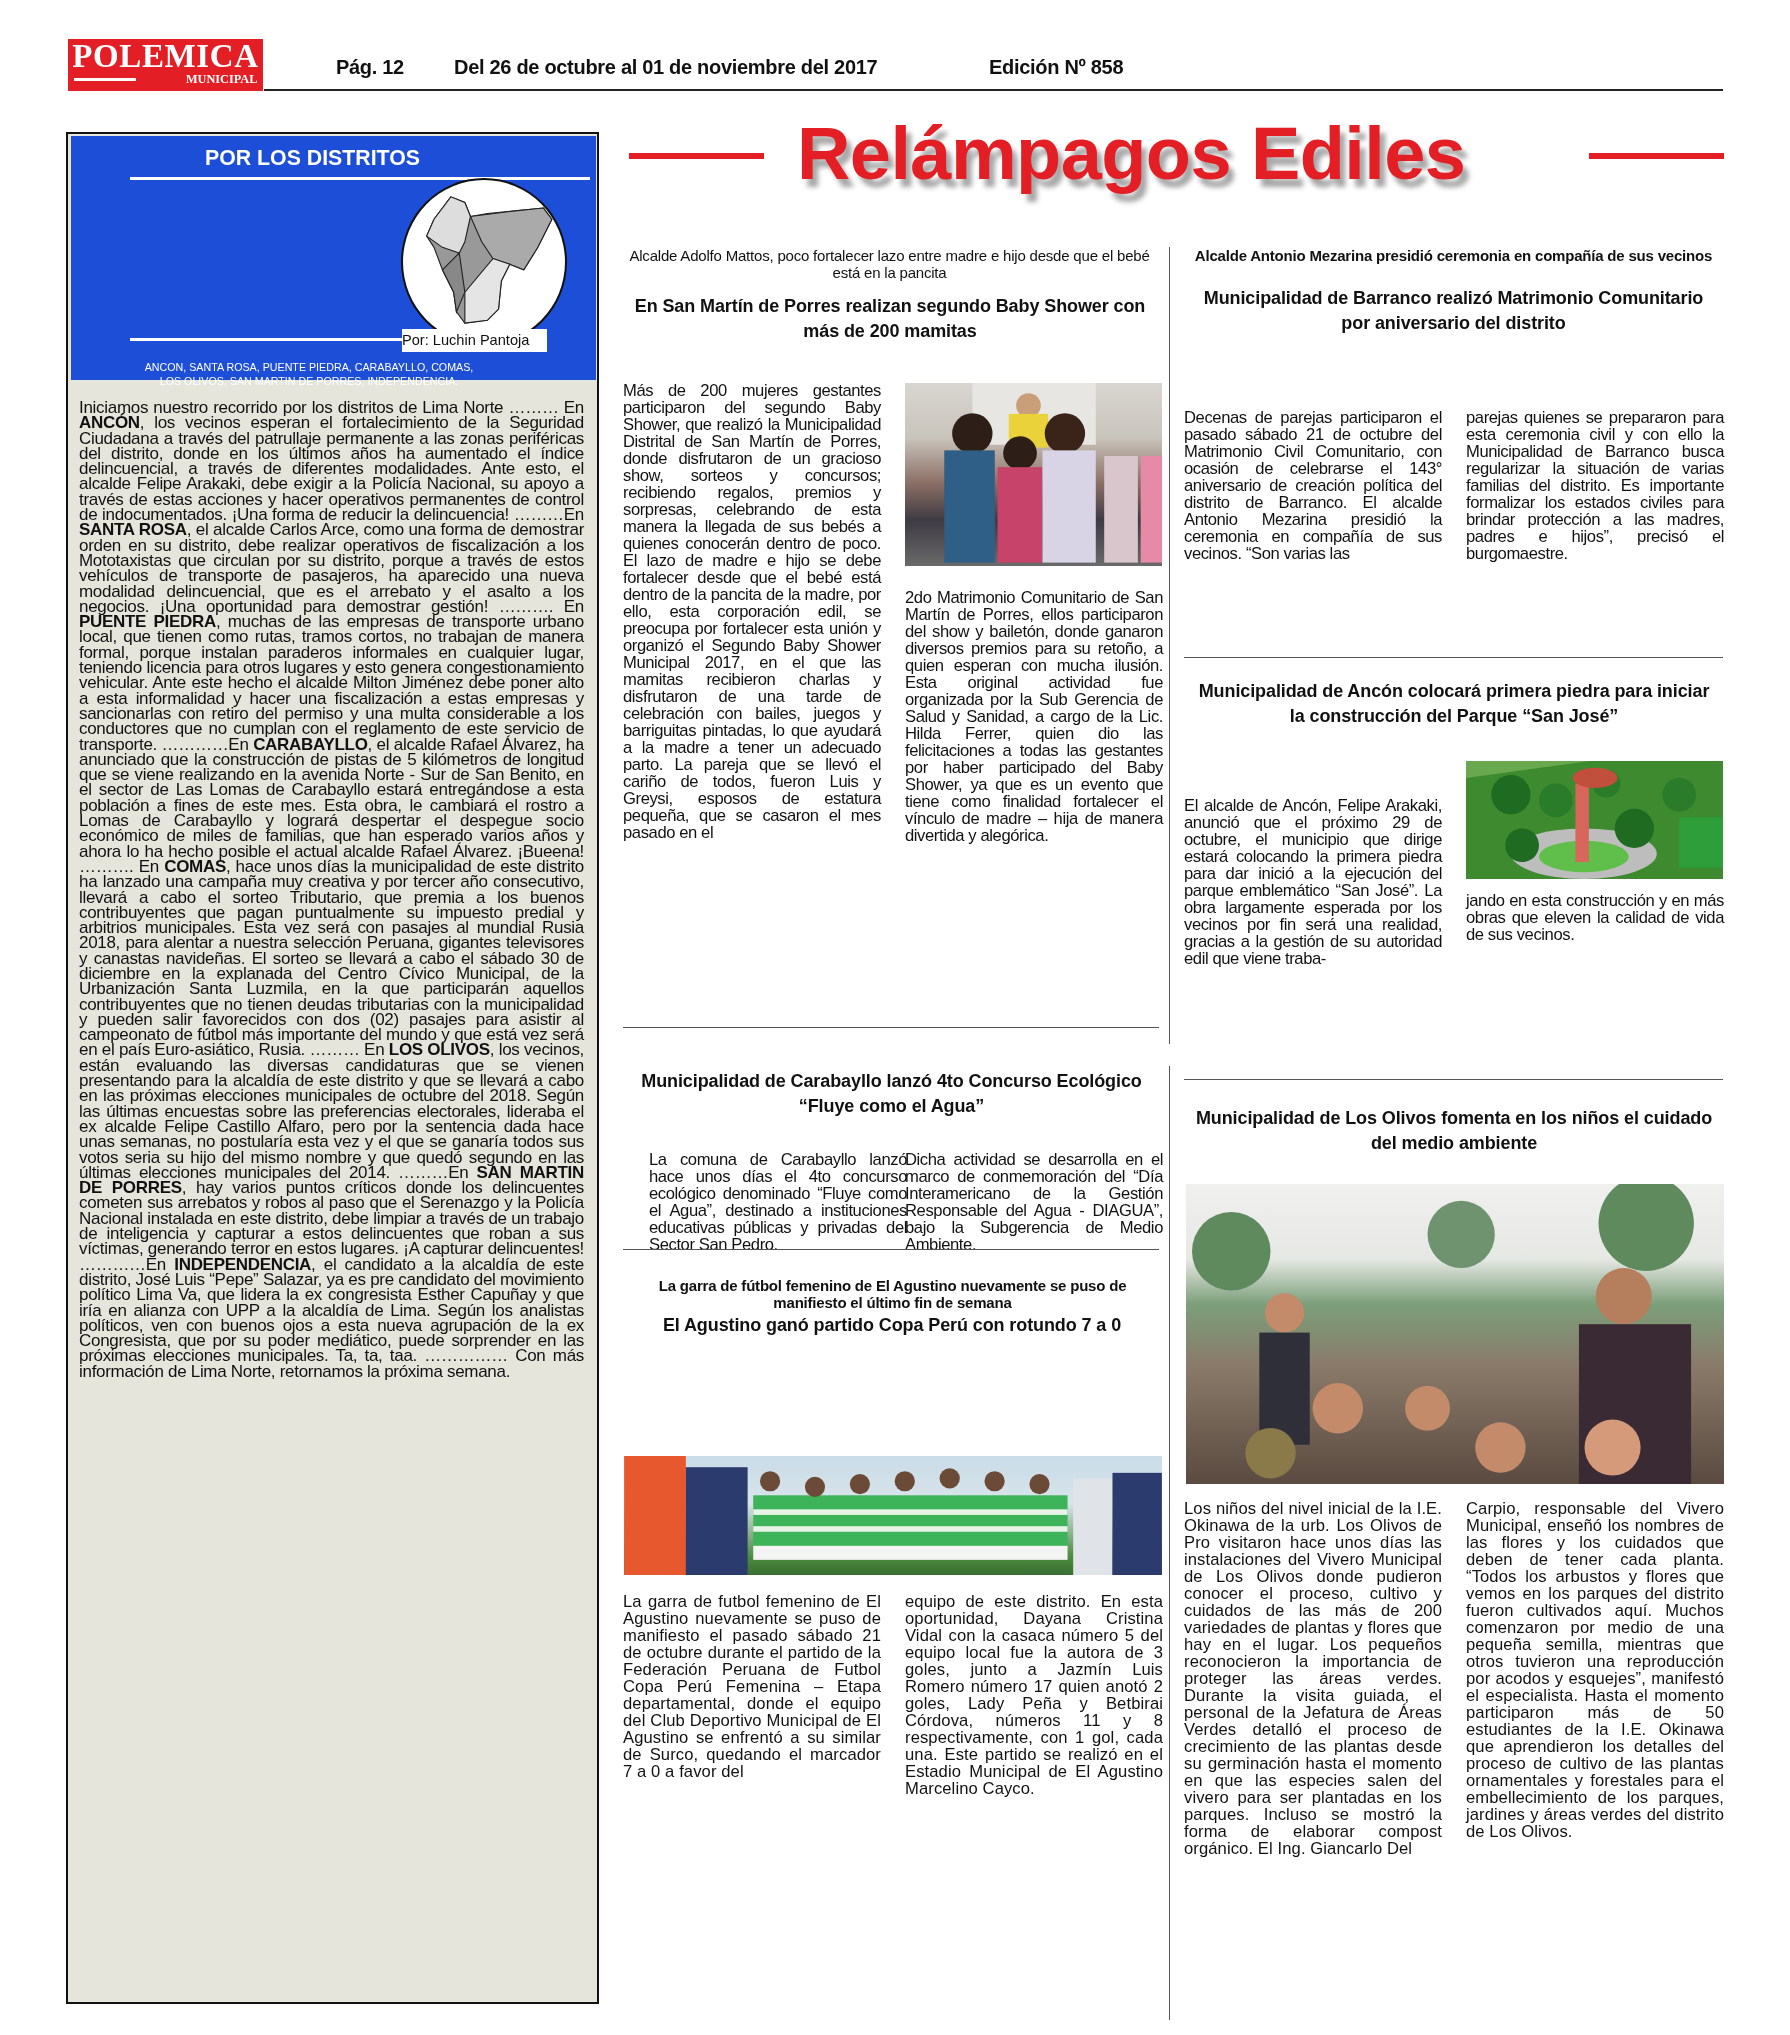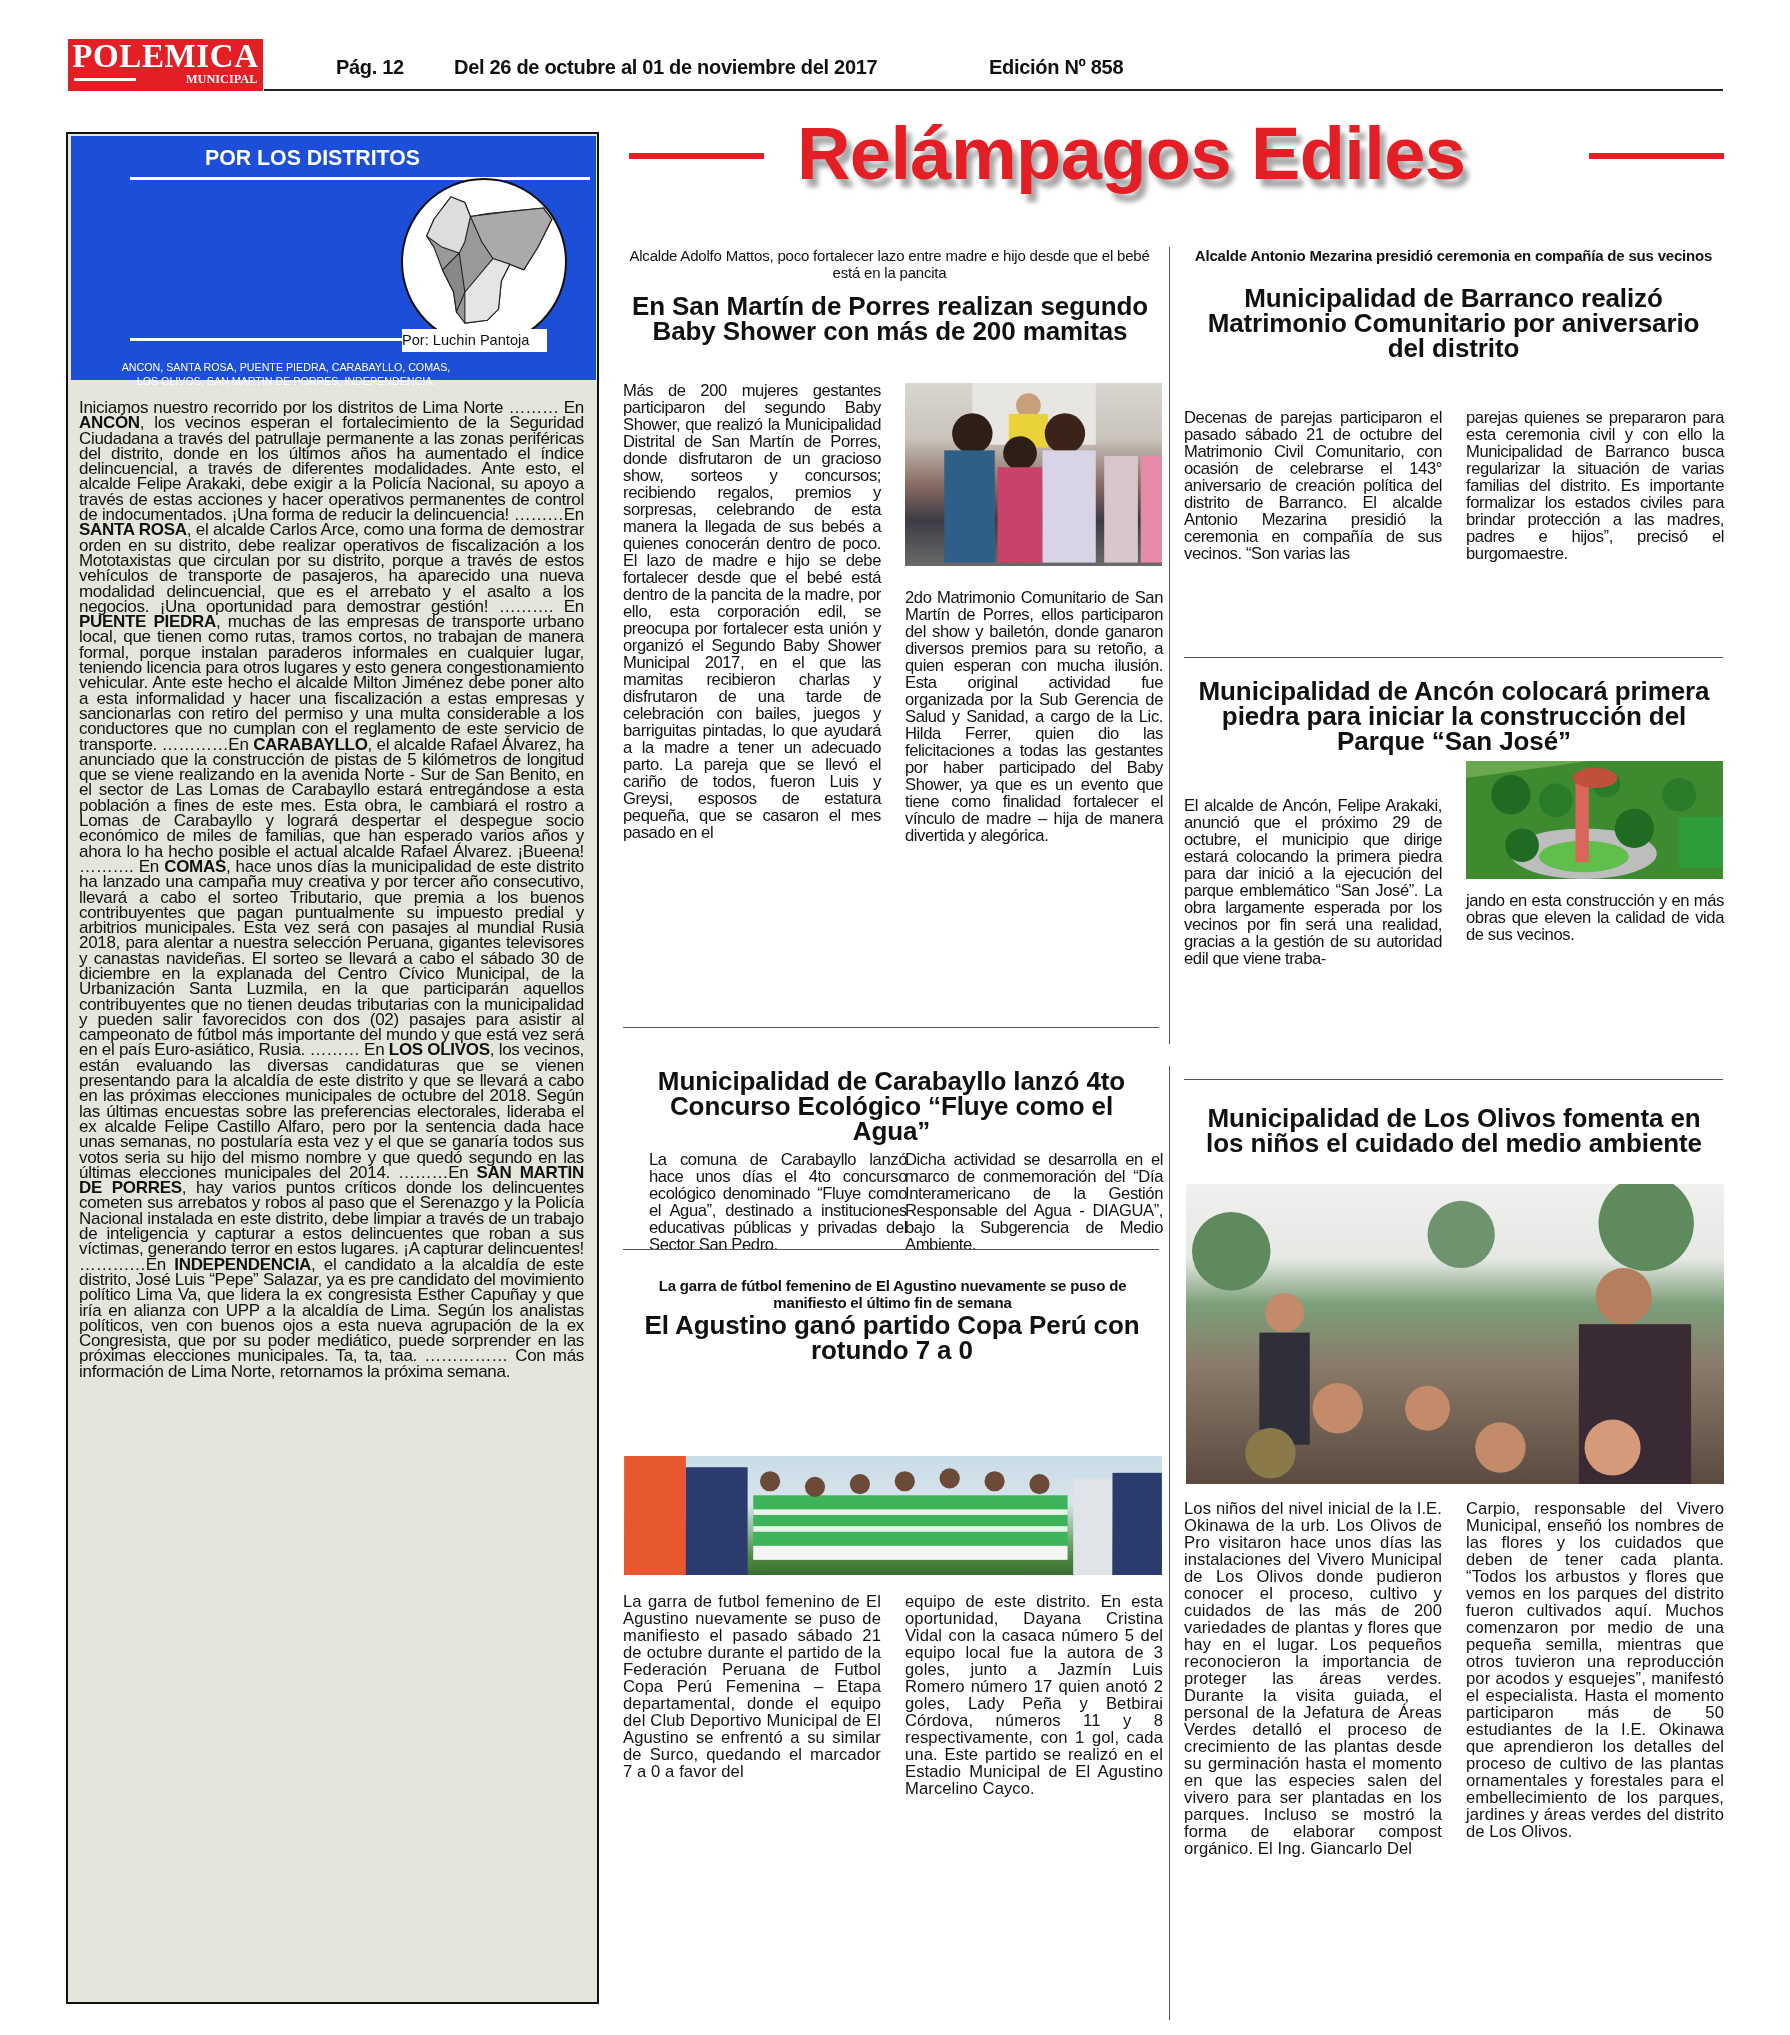--- a/index.html
+++ b/index.html
@@ -15,30 +15,30 @@
   
   .left-box{left:66px;top:132px;width:533px;height:1872px;border:2.2px solid #111;background:#e6e5dc;box-sizing:border-box;}
   .banner{left:71px;top:136px;width:525px;height:244px;background:#1d4ed8;color:#fff;}
   .banner .porlos{position:absolute;left:0;width:337px;top:10px;text-align:center;font-weight:bold;font-size:21.3px;left:73px;}
   .banner .rule1{position:absolute;left:59px;top:41px;width:460px;height:3.4px;background:#fff;}
   .banner .rule2{position:absolute;left:59px;top:202px;width:292px;height:3.4px;background:#fff;}
   .banner .lima{position:absolute;left:56px;top:39px;font-weight:bold;font-size:95px;line-height:84px;letter-spacing:4.5px;}
   .banner .norte{position:absolute;left:56px;top:122px;font-weight:bold;font-size:84px;line-height:84px;letter-spacing:2.2px;}
   .banner .map{position:absolute;left:330px;top:42px;width:166px;height:168px;border-radius:50%;background:#fff;border:2.2px solid #111;box-sizing:border-box;overflow:hidden;}
   .banner .byline{position:absolute;left:331px;top:193px;width:145px;height:22.5px;background:#fff;color:#111;font-size:14.6px;line-height:22.5px;text-align:left;}
-  .banner .districts{position:absolute;left:0;top:225px;width:430px;text-align:center;font-size:10.7px;line-height:13.5px;}
+  .banner .districts{position:absolute;left:0;top:225px;width:430px;text-align:center;font-size:10.7px;line-height:13.5px;padding-left:23px;}
   .left-text{left:79px;top:400px;width:505px;font-size:17px;line-height:15.3px;text-align:justify;letter-spacing:-0.3px;}
   .left-text p{margin:0;}
   
   .red-rule{height:6.2px;background:#e31e24;top:153px;}
   .main-title{left:797px;top:112px;width:786px;font-weight:bold;font-size:74px;color:#e31e24;text-shadow:5.6px 7.9px 5.6px rgba(0,0,0,0.35);letter-spacing:-0.6px;line-height:84px;}
   
   .kicker{text-align:center;font-size:15px;line-height:17px;letter-spacing:-0.2px;}
   .kicker.bold{font-weight:bold;}
-  .hl{text-align:center;font-weight:bold;font-size:26px;line-height:25px;letter-spacing:-0.1px;}
+  .hl{text-align:center;font-weight:bold;font-size:18px;line-height:25px;letter-spacing:-0.1px;}
   .body{font-size:16.6px;line-height:17px;text-align:justify;letter-spacing:-0.4px;}
   .vrule{width:1.1px;background:#555;}
   .hrule{height:1.1px;background:#555;}
   .photo{overflow:hidden;}
 </style>
 </head>
 <body>
 
 <div class="abs logo">
   <div class="l1">POLEMICA</div>

